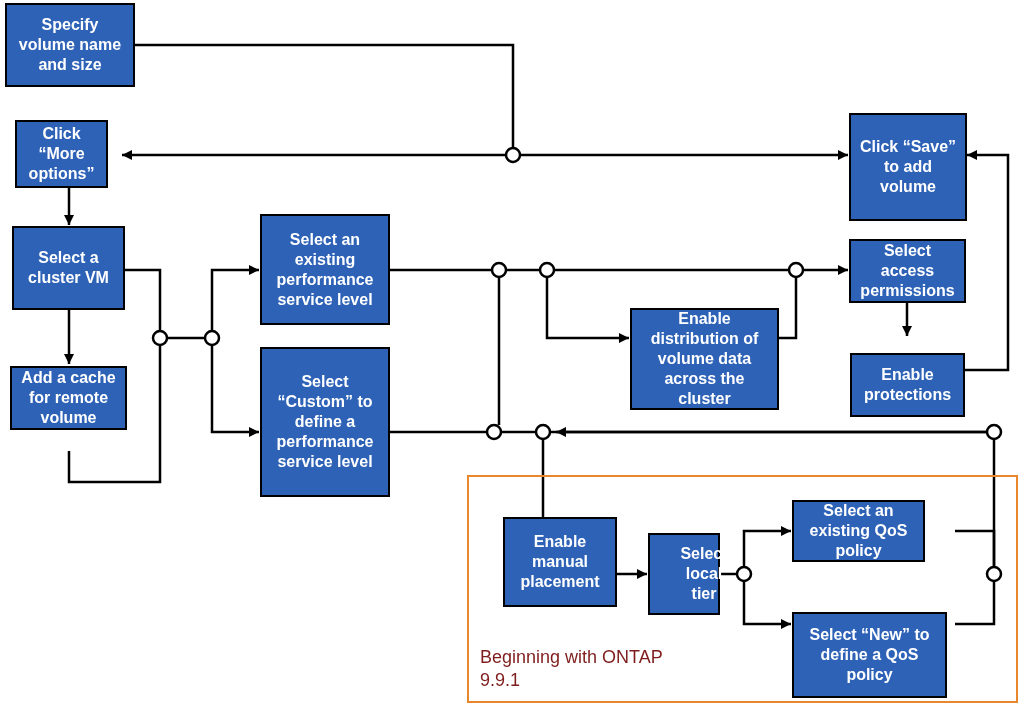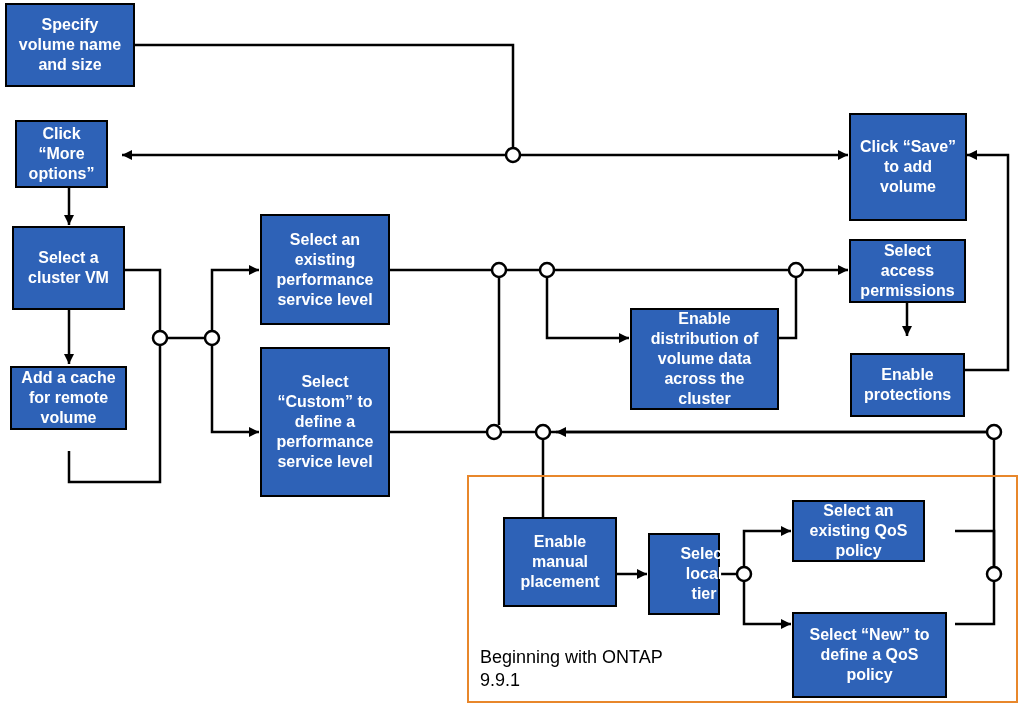--- a/index.html
+++ b/index.html
@@ -25,21 +25,21 @@
     font-size: 16px;
     font-weight: 600;
     line-height: 1.25;
   }
   .ontap-frame {
     position: absolute;
     border: 2px solid #E8872B;
   }
   .ontap-label {
     position: absolute;
-    color: #000000;
+    color: #7f1d1d;
     font-size: 18px;
     font-weight: 400;
     line-height: 1.3;
   }
   svg.overlay {
     position: absolute;
     left: 0; top: 0;
     width: 1031px;
     height: 708px;
     pointer-events: none;

